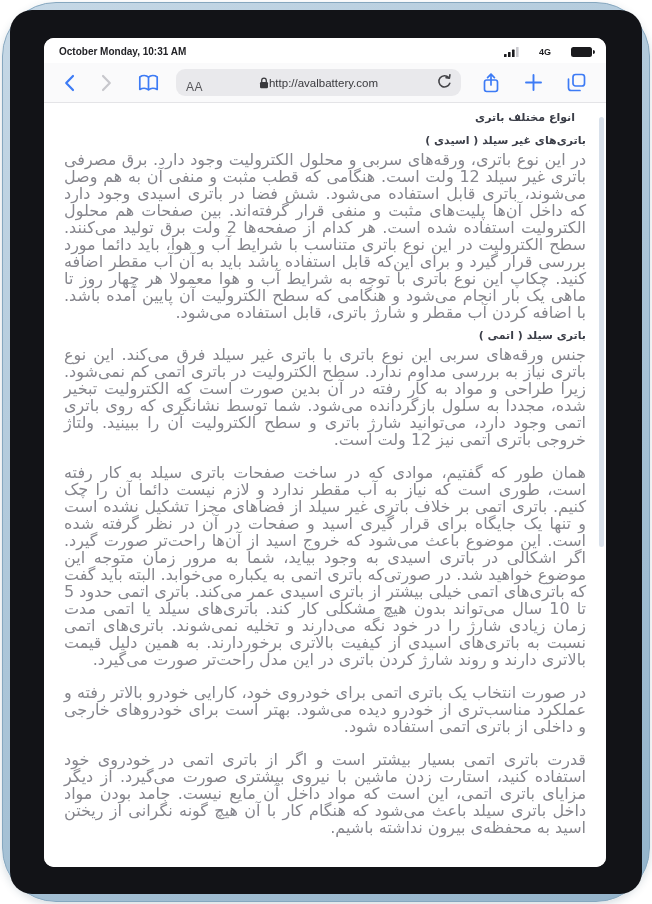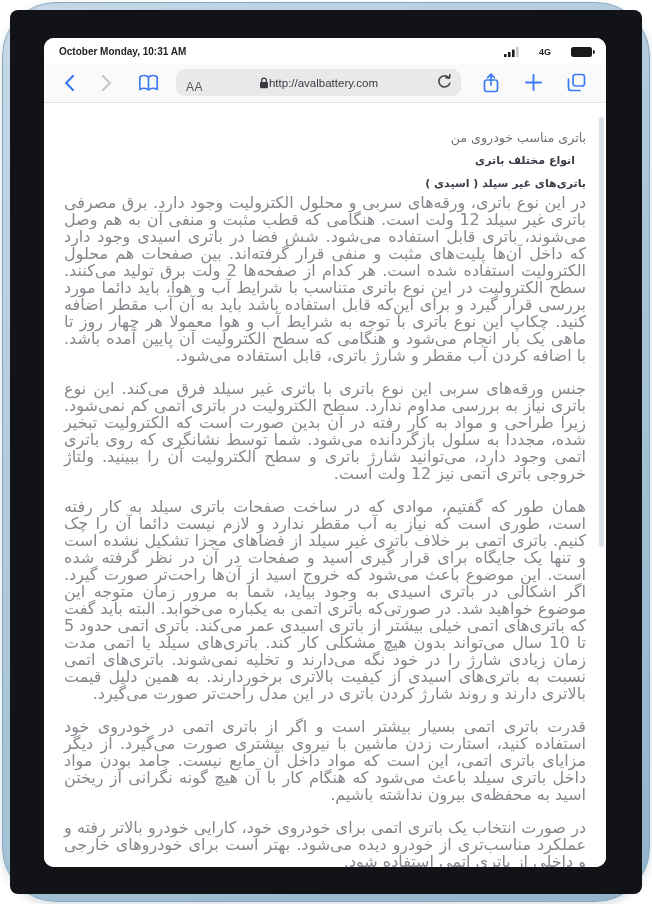--- a/index.html
+++ b/index.html
@@ -5,21 +5,21 @@
   html,body{margin:0;padding:0;background:#ffffff;}
   body{width:652px;height:904px;position:relative;overflow:hidden;
        font-family:"DejaVu Sans",sans-serif;}
 
   
   .device{position:absolute;left:2px;top:2px;width:646px;height:898px;
     border-radius:54px;
     background:linear-gradient(145deg,#c6d8e6 0%,#abc5d8 50%,#94b4cb 100%);
     border:1px solid #86a7bf; box-shadow:0 3px 8px rgba(40,70,95,.18);}
   .bezel{position:absolute;left:7px;top:7px;right:7px;bottom:7px;
-    border-radius:8px;background:#121317;}
+    border-radius:22px;background:#121317;}
   .screen{position:absolute;left:34px;right:36px;top:28px;bottom:27px;
     background:#ffffff;border-radius:10px;overflow:hidden;
     display:flex;flex-direction:column;}
 
   
   .status-bar{height:23px;flex:0 0 23px;display:flex;align-items:center;
     justify-content:space-between;padding:2px 14px 0 15px;background:#fff;}
   .status-time{font-family:"Liberation Sans","DejaVu Sans",sans-serif;
     font-size:10px;font-weight:700;color:#232327;}
   .status-right{display:flex;align-items:center;gap:20px;}
@@ -146,32 +146,32 @@
         <button class="tb-btn tabs-btn">
           <svg class="icon" width="19" height="19" viewBox="0 0 19 19">
             <rect x="6" y="1.5" width="11.5" height="11.5" rx="2.6" fill="none" stroke="#3d7bf5" stroke-width="1.7"></rect>
             <path d="M13 17.5 H4.3 A2.8 2.8 0 0 1 1.5 14.7 V6.2" fill="none" stroke="#3d7bf5" stroke-width="1.7" stroke-linecap="round"></path>
           </svg>
         </button>
       </div>
 
       <div class="page" lang="fa" dir="rtl">
 
-        <p class="breadcrumb">باتری مناسب خودروی من</p>
 
         <h1 class="page-title">انواع مختلف باتری</h1>
 
         <h2 class="sec-heading">باتری‌های غیر سیلد ( اسیدی )</h2>
         <p class="para">در این نوع باتری، ورقه‌های سربی و محلول الکترولیت وجود دارد. برق مصرفی باتری غیر سیلد 12 ولت است. هنگامی که قطب مثبت و منفی آن به هم وصل می‌شوند، باتری قابل استفاده می‌شود. شش فضا در باتری اسیدی وجود دارد که داخل آن‌ها پلیت‌های مثبت و منفی قرار گرفته‌اند. بین صفحات هم محلول الکترولیت استفاده شده است. هر کدام از صفحه‌ها 2 ولت برق تولید می‌کنند. سطح الکترولیت در این نوع باتری متناسب با شرایط آب و هوا، باید دائما مورد بررسی قرار گیرد و برای این‌که قابل استفاده باشد باید به آن آب مقطر اضافه کنید. چکاپ این نوع باتری با توجه به شرایط آب و هوا معمولا هر چهار روز تا ماهی یک بار انجام می‌شود و هنگامی که سطح الکترولیت آن پایین آمده باشد. با اضافه کردن آب مقطر و شارژ باتری، قابل استفاده می‌شود.</p>
 
+        <h2 class="sec-heading">باتری سیلد ( اتمی )</h2>
         <p class="para">جنس ورقه‌های سربی این نوع باتری با باتری غیر سیلد فرق می‌کند. این نوع باتری نیاز به بررسی مداوم ندارد. سطح الکترولیت در باتری اتمی کم نمی‌شود. زیرا طراحی و مواد به کار رفته در آن بدین صورت است که الکترولیت تبخیر شده، مجددا به سلول بازگردانده می‌شود. شما توسط نشانگری که روی باتری اتمی وجود دارد، می‌توانید شارژ باتری و سطح الکترولیت آن را ببینید. ولتاژ خروجی باتری اتمی نیز 12 ولت است.</p>
 
         <p class="para">همان طور که گفتیم، موادی که در ساخت صفحات باتری سیلد به کار رفته است، طوری است که نیاز به آب مقطر ندارد و لازم نیست دائما آن را چک کنیم. باتری اتمی بر خلاف باتری غیر سیلد از فضاهای مجزا تشکیل نشده است و تنها یک جایگاه برای قرار گیری اسید و صفحات در آن در نظر گرفته شده است. این موضوع باعث می‌شود که خروج اسید از آن‌ها راحت‌تر صورت گیرد. اگر اشکالی در باتری اسیدی به وجود بیاید، شما به مرور زمان متوجه این موضوع خواهید شد. در صورتی‌که باتری اتمی به یکباره می‌خوابد. البته باید گفت که باتری‌های اتمی خیلی بیشتر از باتری اسیدی عمر می‌کند. باتری اتمی حدود 5 تا 10 سال می‌تواند بدون هیچ مشکلی کار کند. باتری‌های سیلد یا اتمی مدت زمان زیادی شارژ را در خود نگه می‌دارند و تخلیه نمی‌شوند. باتری‌های اتمی نسبت به باتری‌های اسیدی از کیفیت بالاتری برخوردارند. به همین دلیل قیمت بالاتری دارند و روند شارژ کردن باتری در این مدل راحت‌تر صورت می‌گیرد.</p>
+        <p class="para">در صورت انتخاب یک باتری اتمی برای خودروی خود، کارایی خودرو بالاتر رفته و عملکرد مناسب‌تری از خودرو دیده می‌شود. بهتر است برای خودروهای خارجی و داخلی از باتری اتمی استفاده شود.</p>
         <p class="para">قدرت باتری اتمی بسیار بیشتر است و اگر از باتری اتمی در خودروی خود استفاده کنید، استارت زدن ماشین با نیروی بیشتری صورت می‌گیرد. از دیگر مزایای باتری اتمی، این است که مواد داخل آن مایع نیست. جامد بودن مواد داخل باتری سیلد باعث می‌شود که هنگام کار با آن هیچ گونه نگرانی از ریختن اسید به محفظه‌ی بیرون نداشته باشیم.</p>
-        <p class="para">در صورت انتخاب یک باتری اتمی برای خودروی خود، کارایی خودرو بالاتر رفته و عملکرد مناسب‌تری از خودرو دیده می‌شود. بهتر است برای خودروهای خارجی و داخلی از باتری اتمی استفاده شود.</p>
 
 
         <div class="scroll-thumb"></div>
       </div>
 
     </div>
   </div>
 </div>
 
 </body></html>

